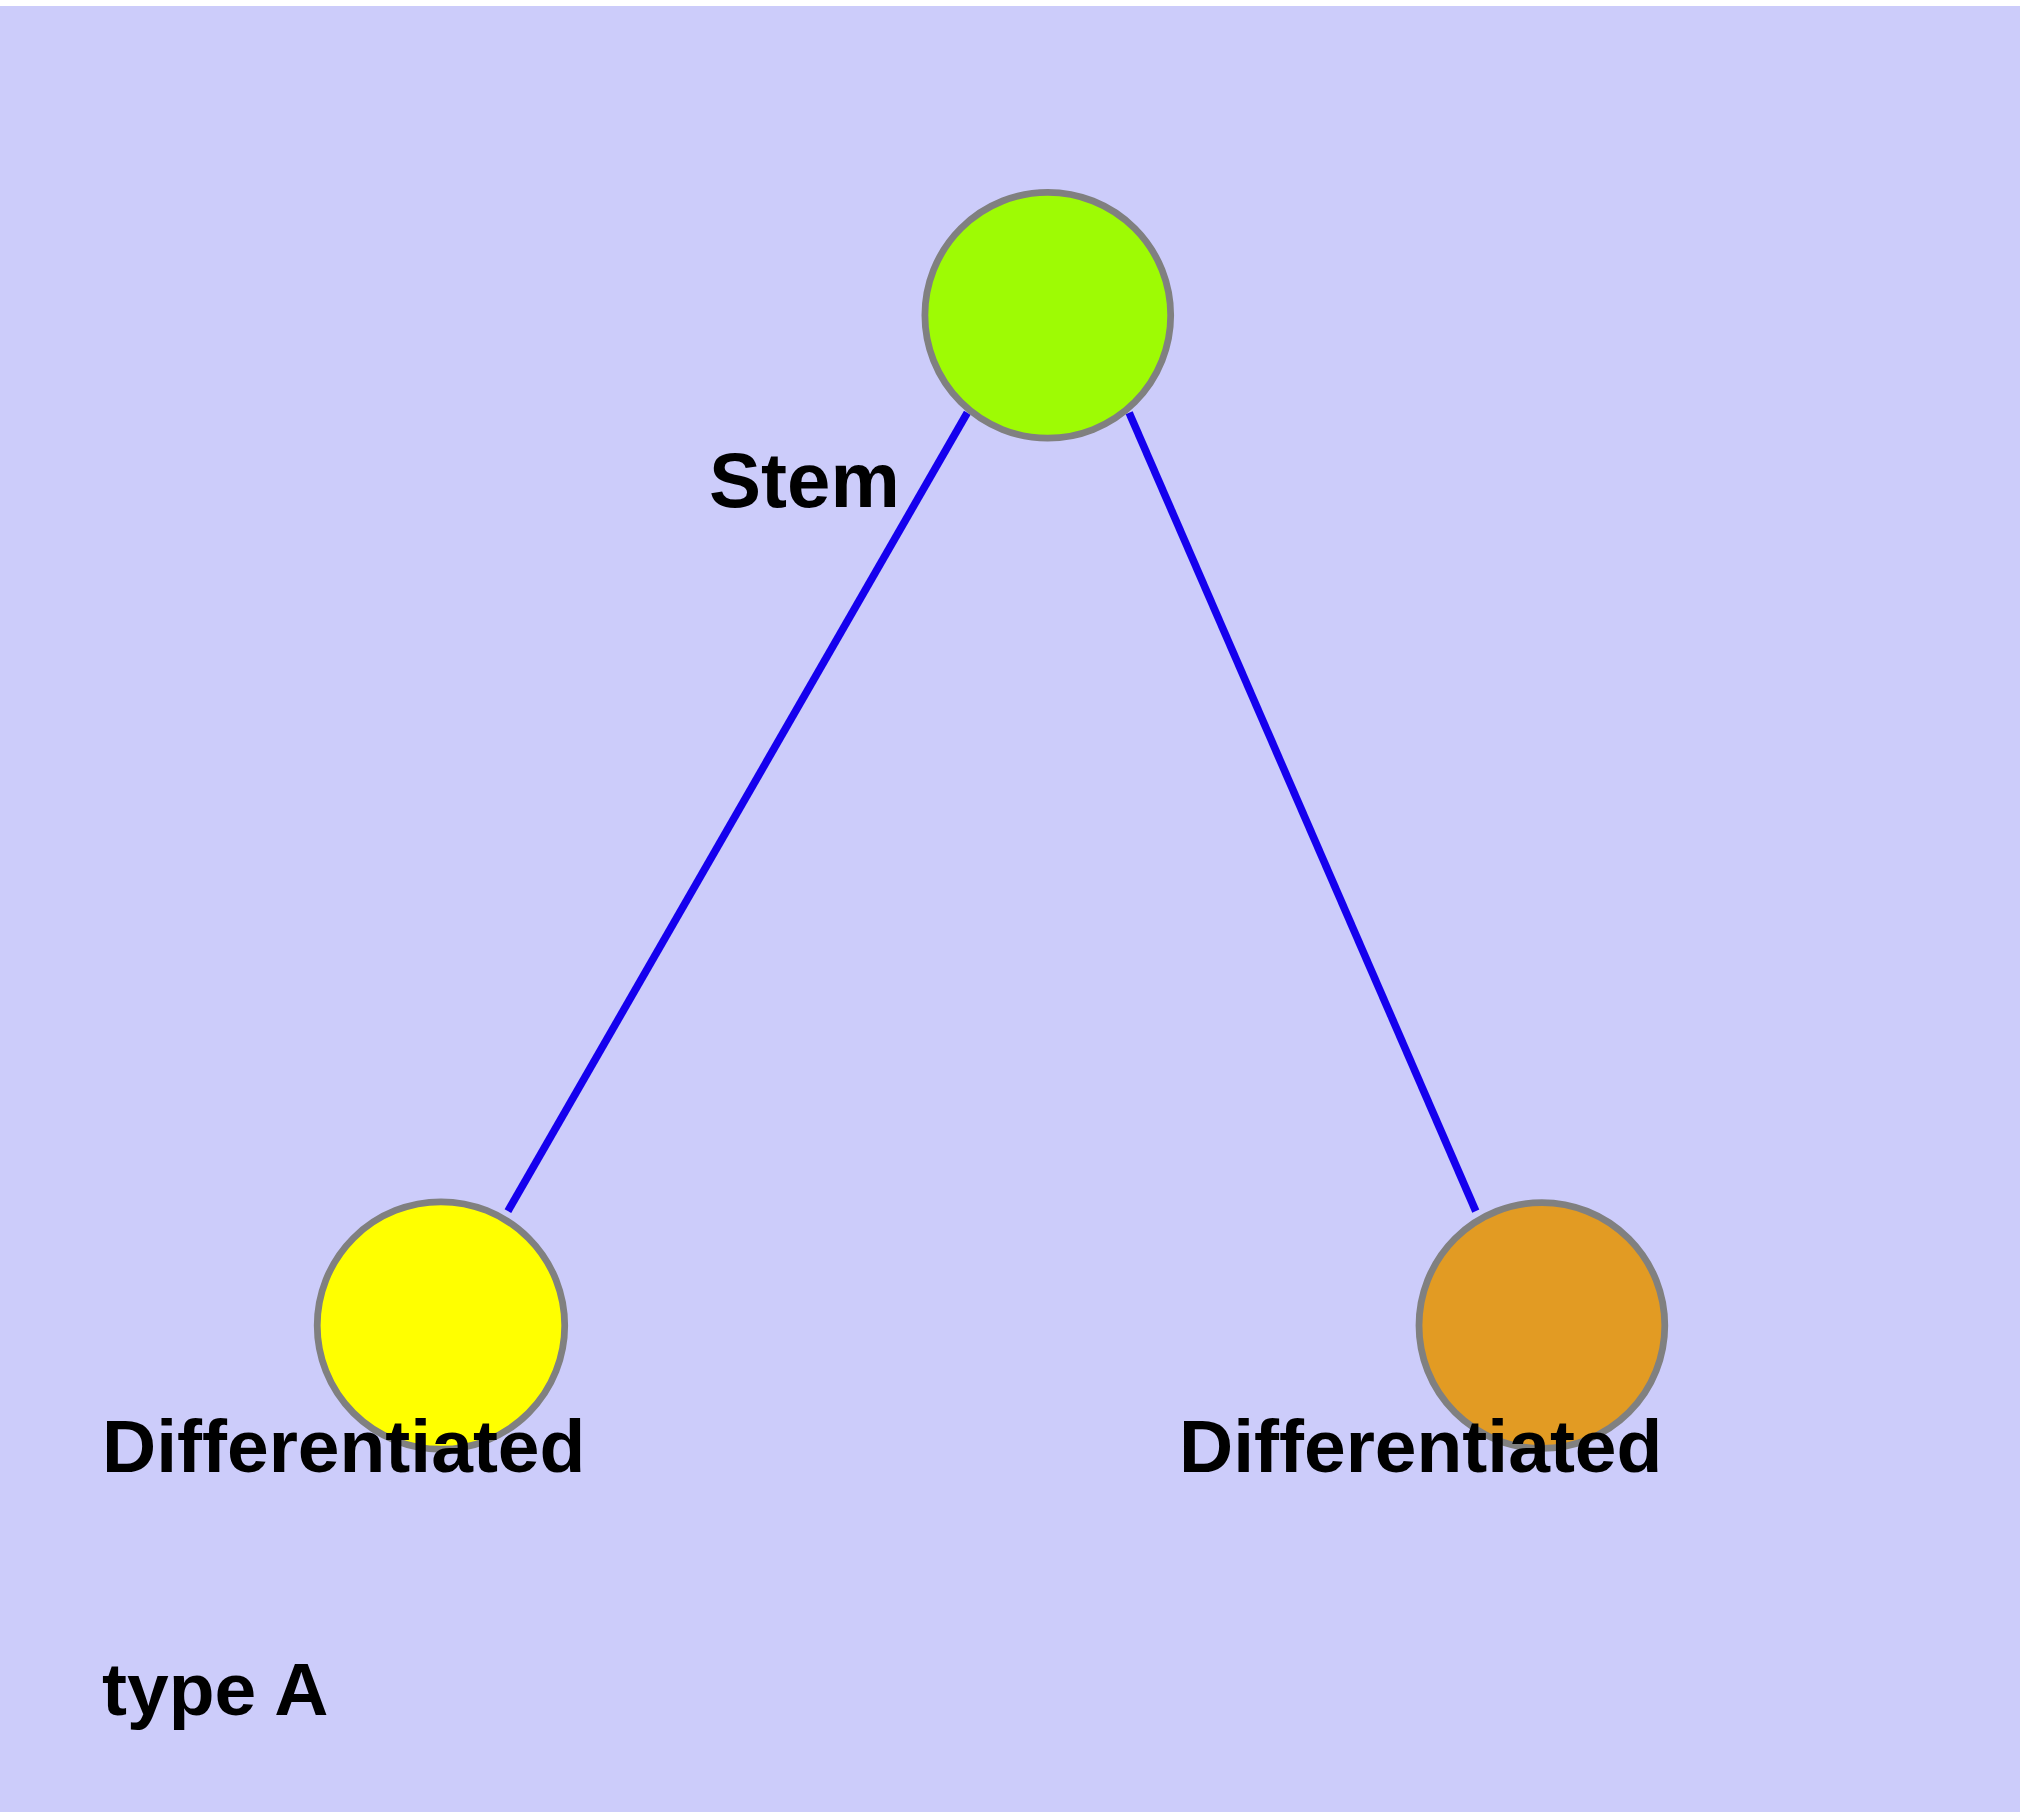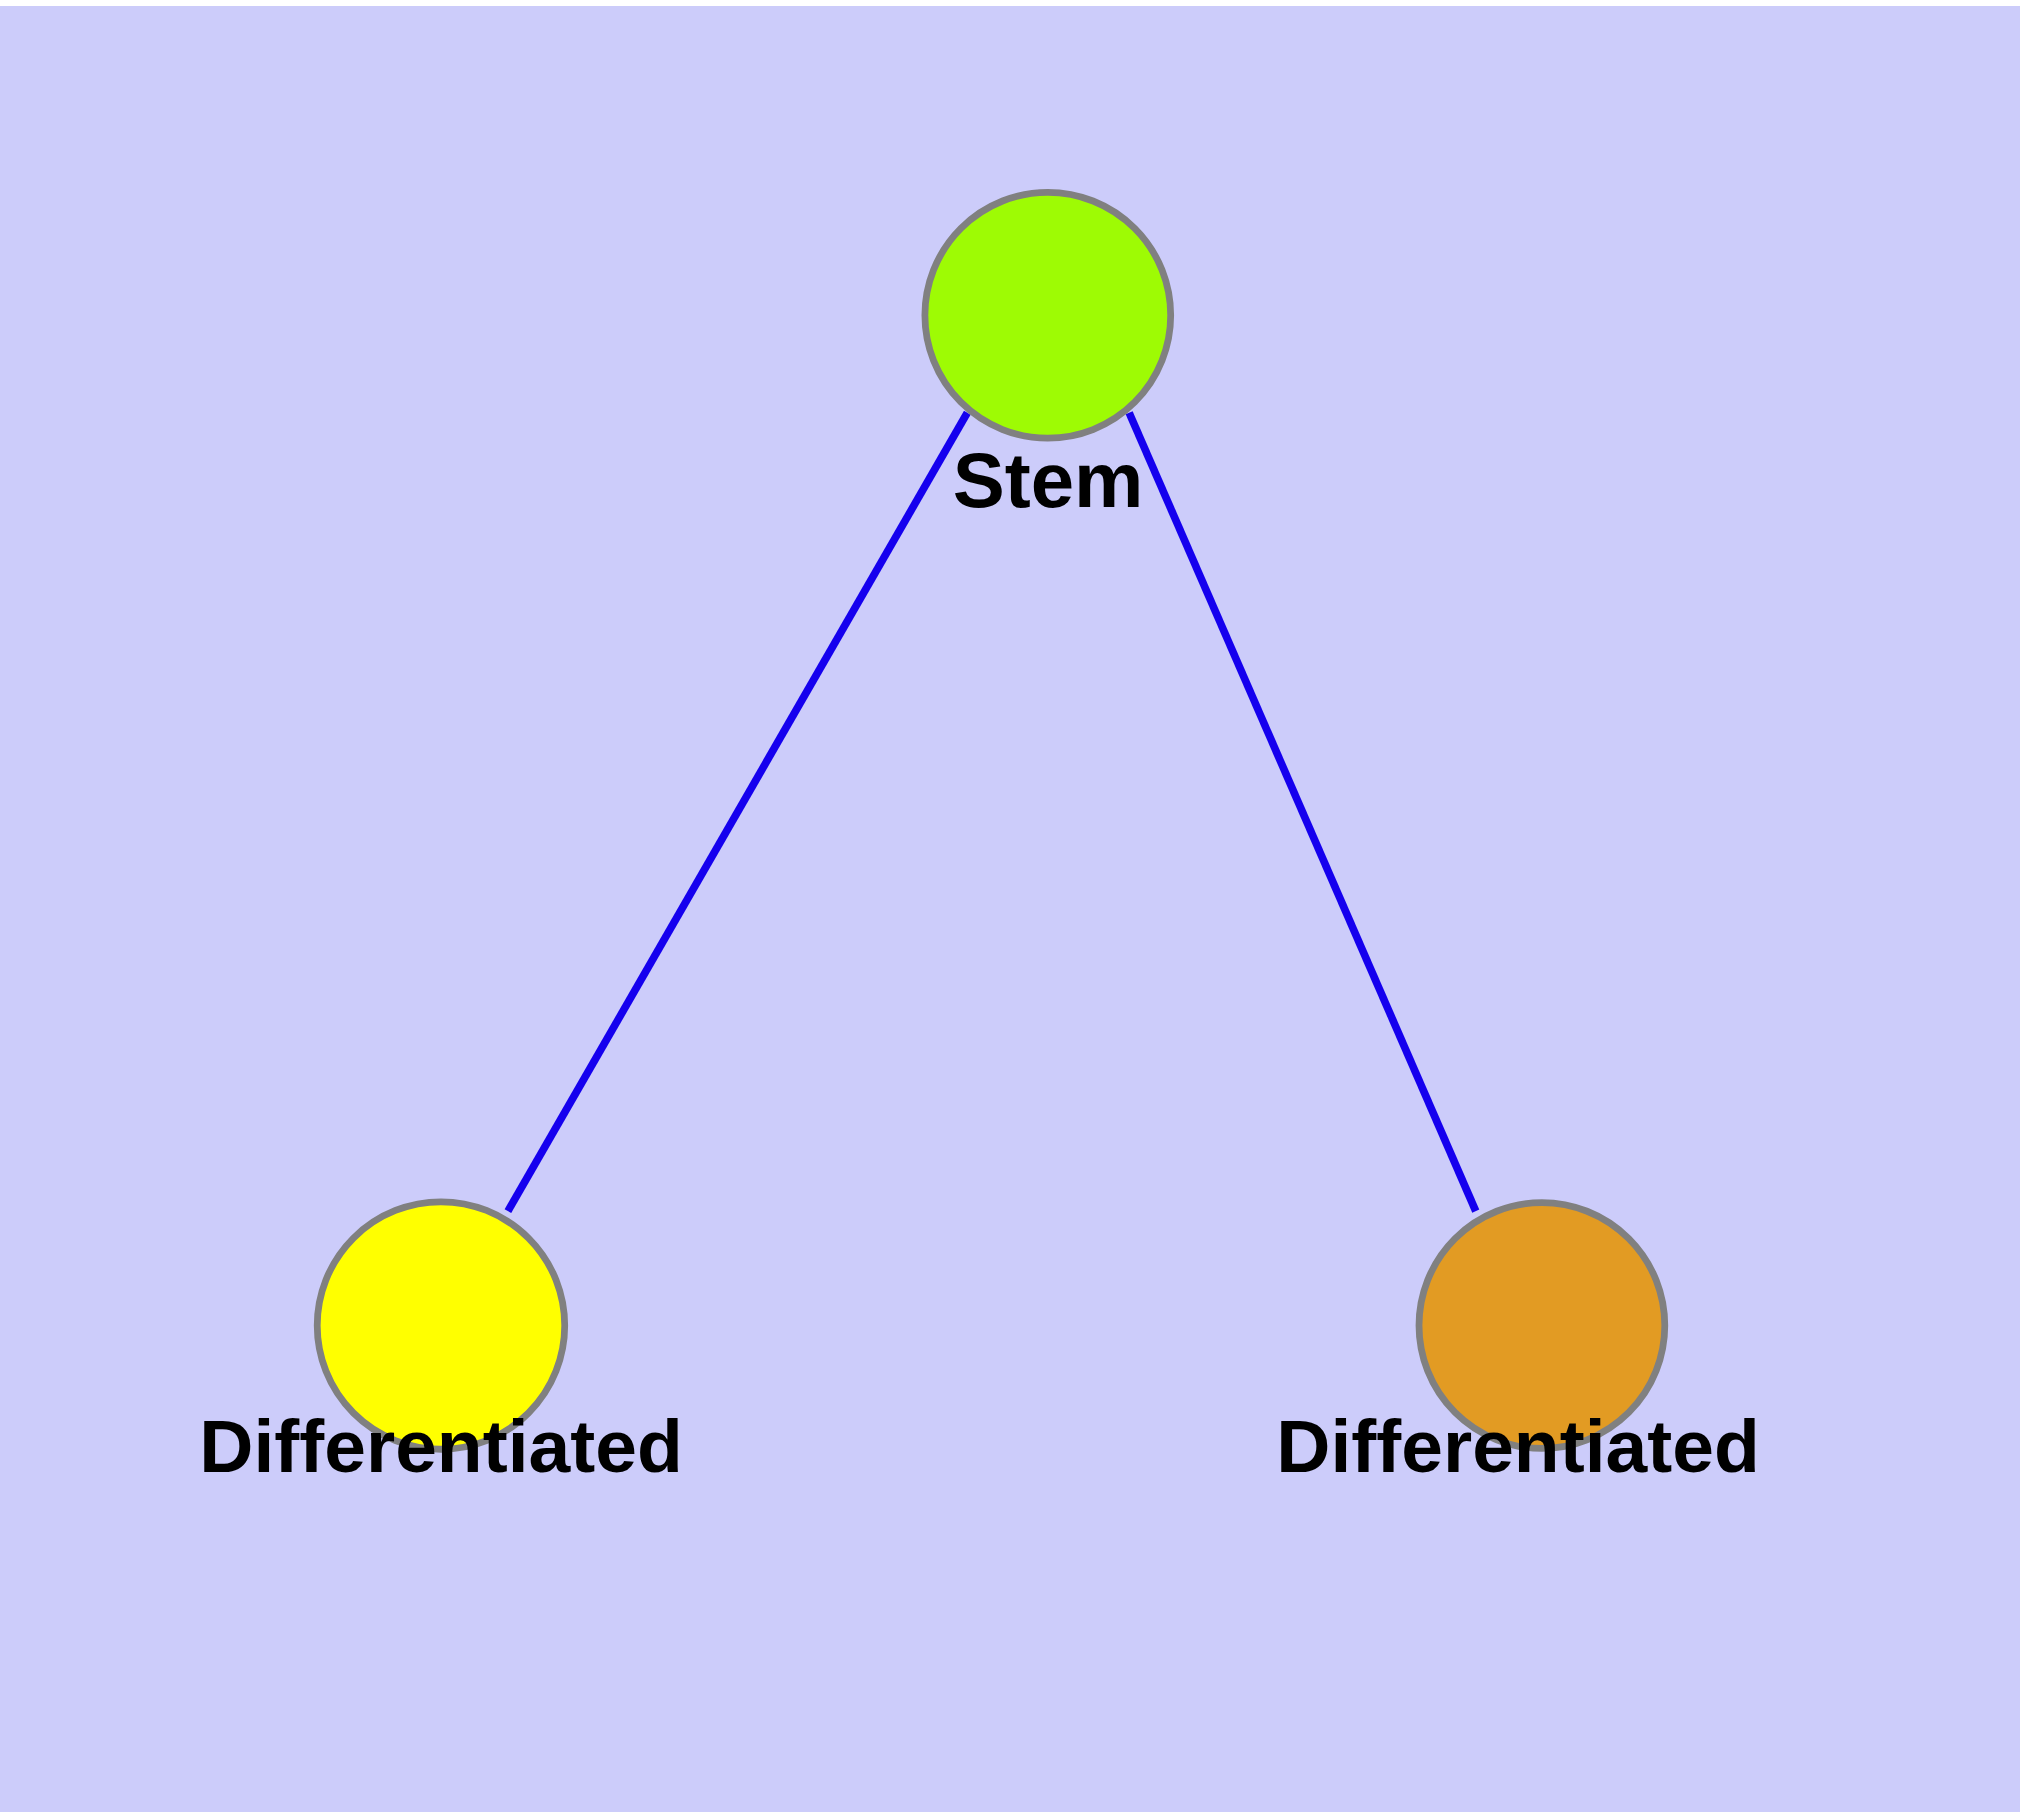--- a/index.html
+++ b/index.html
@@ -25,21 +25,20 @@
   }
   #graph-svg {
     position: absolute;
     left: 0;
     top: 0;
     width: 2021px;
     height: 1812px;
   }
   .node-label {
     position: absolute;
-    text-align: center;
     color: #000000;
     font-weight: bold;
     line-height: 1.08;
     white-space: pre;
     pointer-events: none;
     user-select: none;
   }
   .label-stem {
     font-size: 78px;
     left: 709px;
@@ -79,20 +78,21 @@
       <circle cx="1819" cy="1564" r="145" fill="#e29b23" stroke="#808080" stroke-width="8"></circle>
     </g>
   </svg>
 
   <div class="node-label label-stem">
     <div>Stem</div>
   </div>
 
   <div class="node-label label-a">
     <div>Differentiated</div>
+    <div>type A</div>
   </div>
 
   <div class="node-label label-b">
     <div>Differentiated</div>
   </div>
 
 </div>
 
 
 </body></html>

